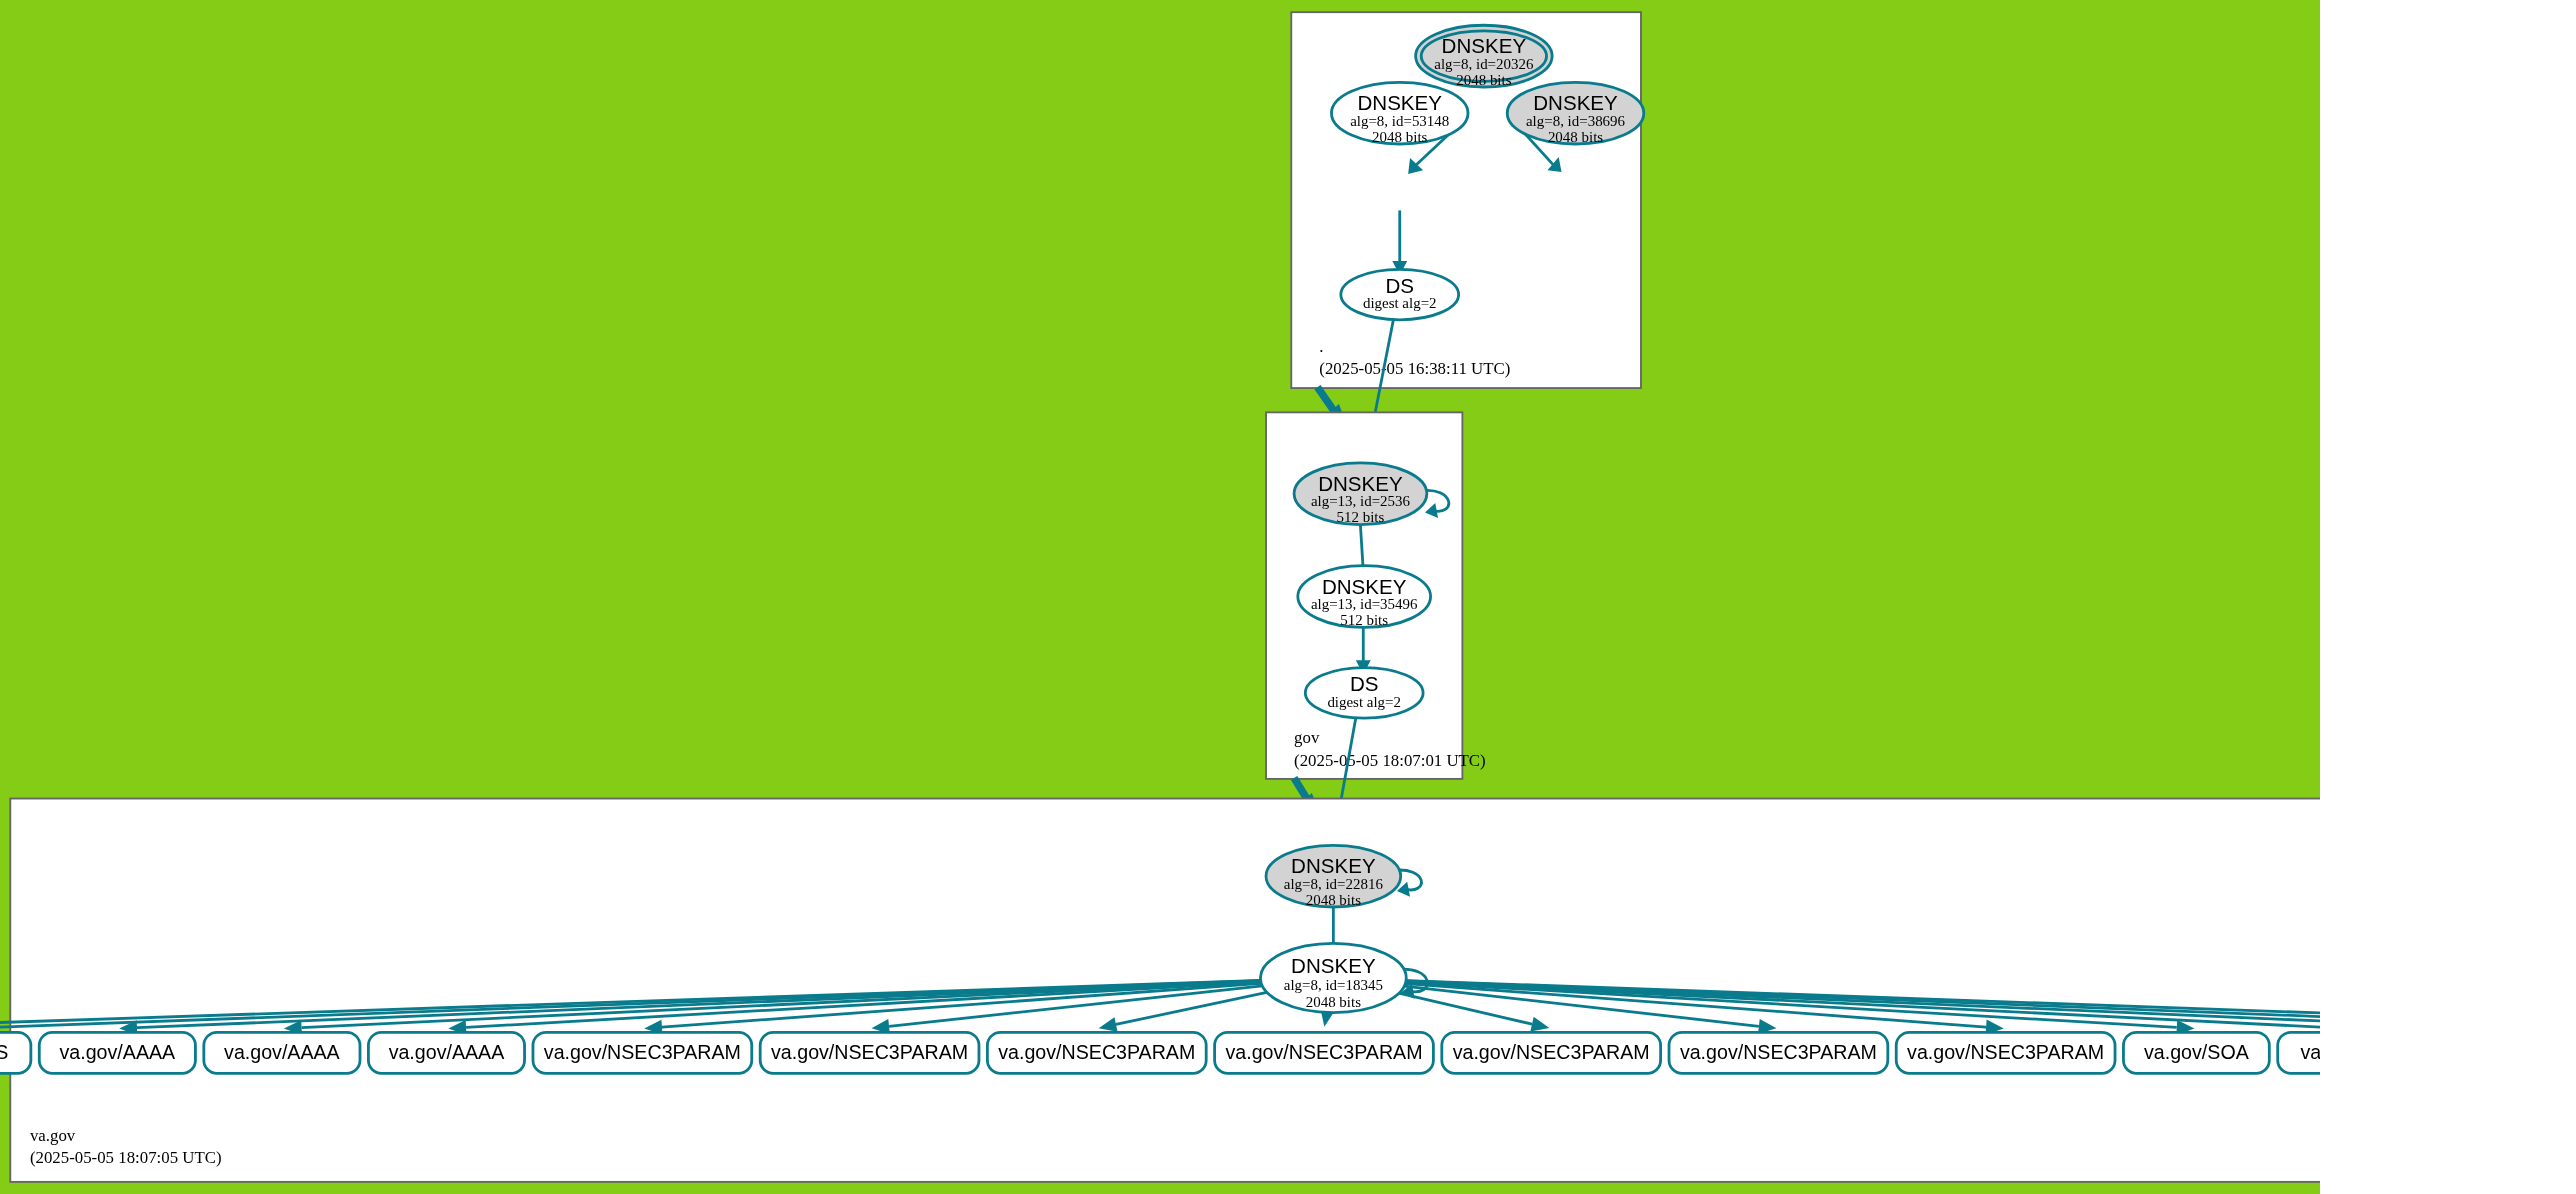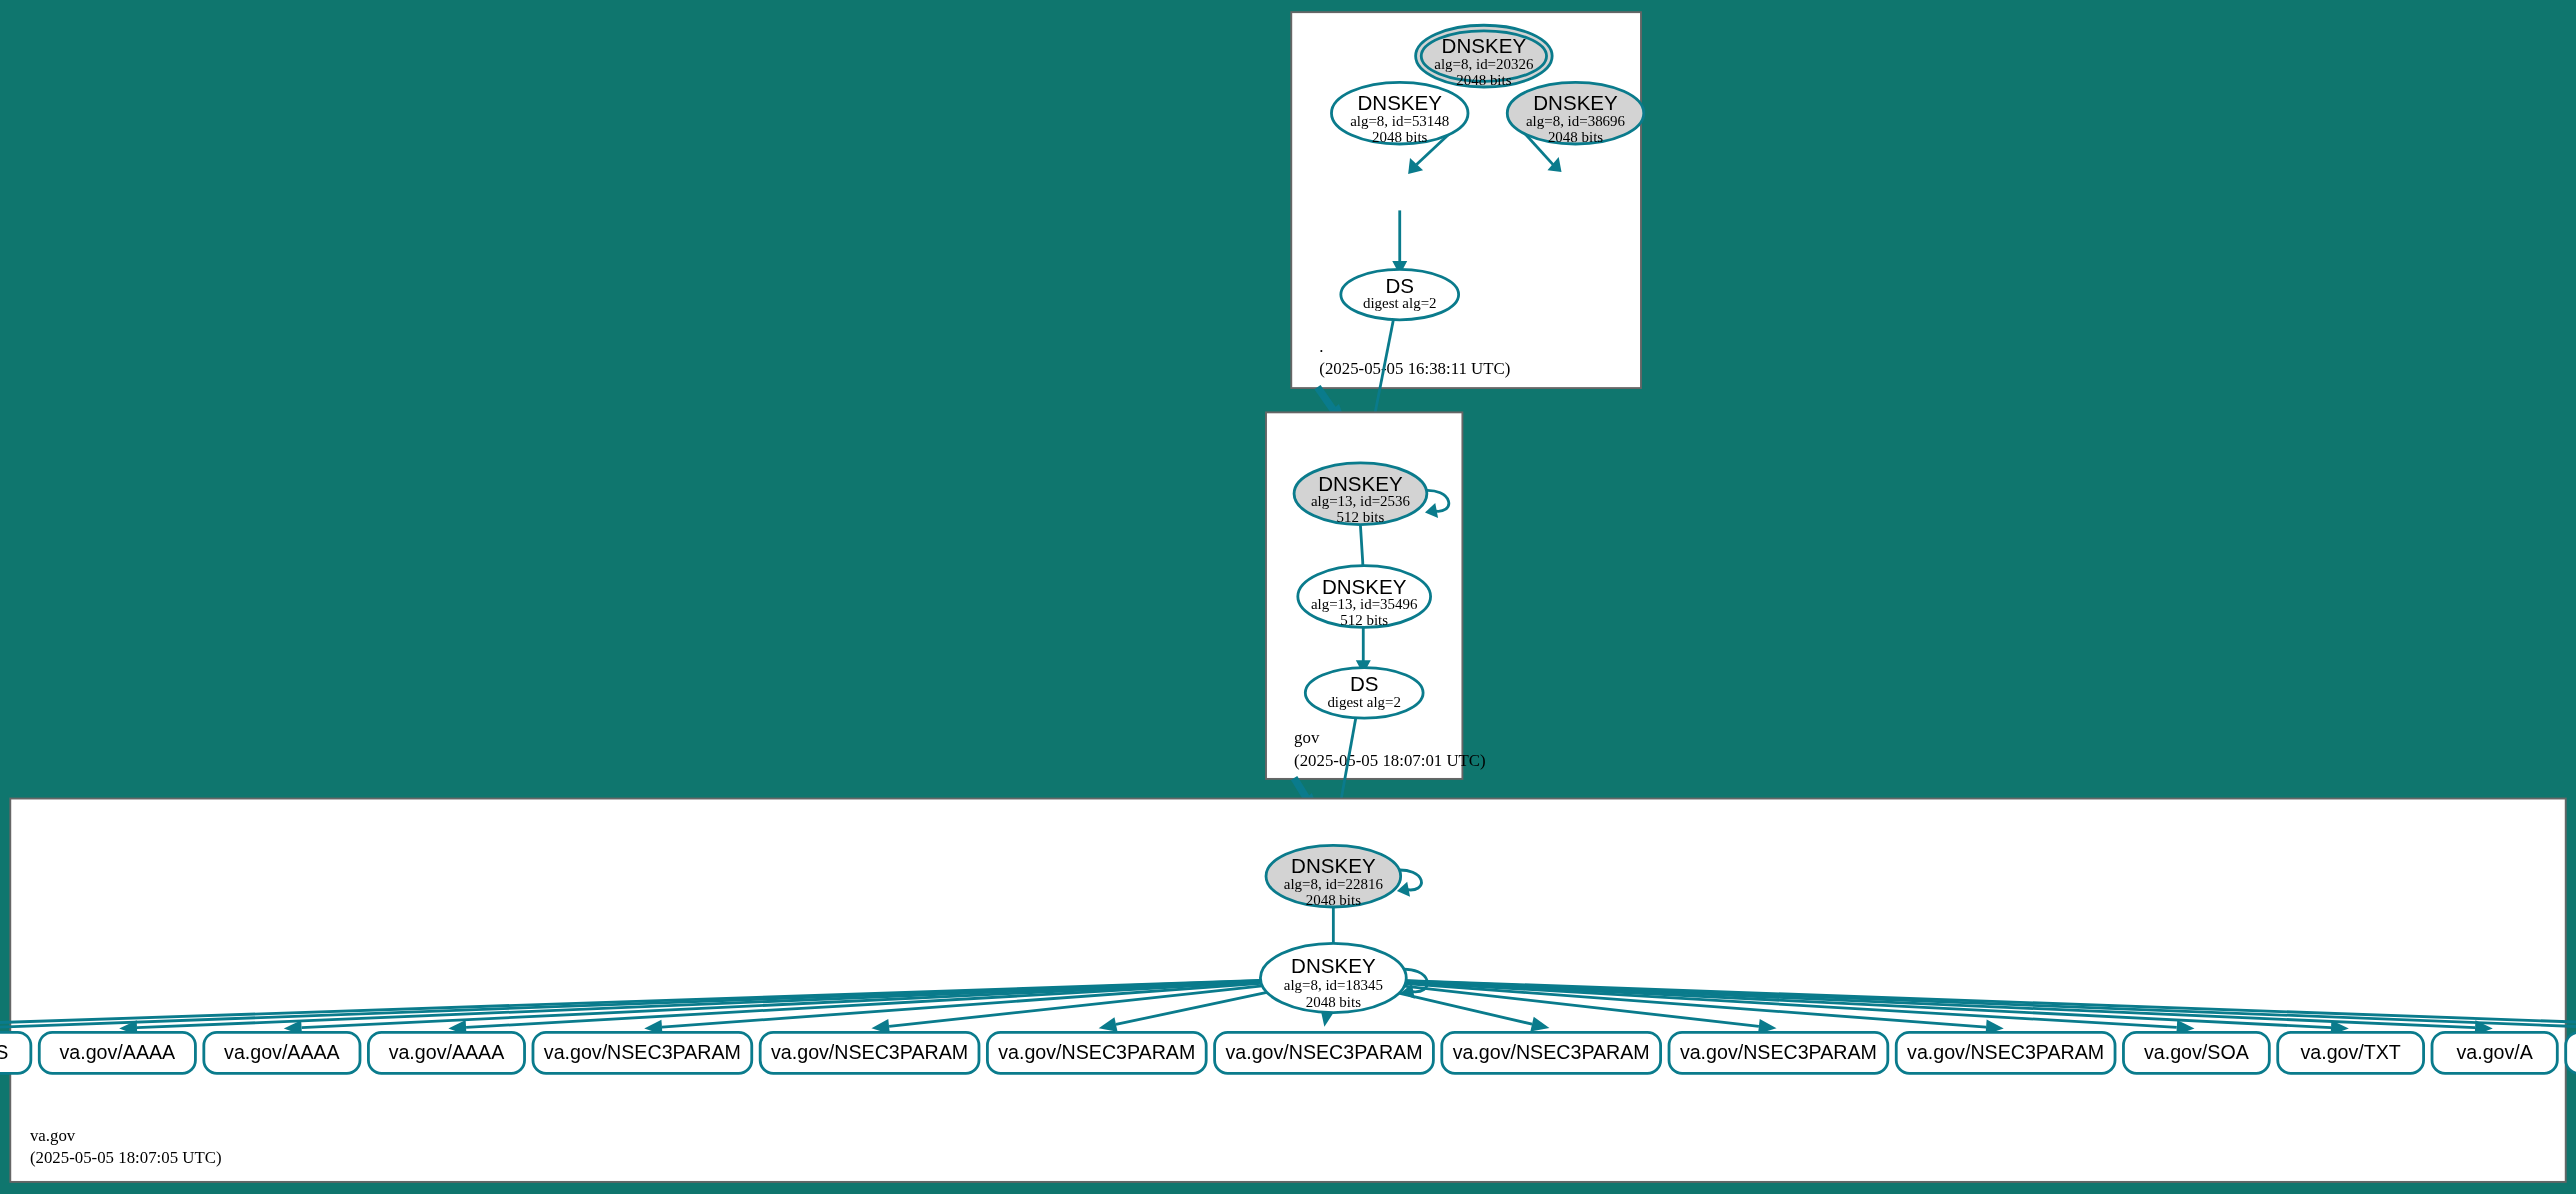--- a/index.html
+++ b/index.html
@@ -1,17 +1,17 @@
 <!DOCTYPE html>
 <html style="font-size:15px"><head>
 <meta charset="utf-8">
 <style>
   html,body{margin:0;padding:0;background:#ffffff;}
   body{font-family:"Liberation Sans", sans-serif;}
-  #stage{position:relative;width:2576px;height:1195px;overflow:hidden;background:#0f766e;}
+  #stage{position:relative;width:2320px;height:1195px;overflow:hidden;background:#84cc16;}
   svg#graph{position:absolute;left:0;top:0;width:2576px;height:1195px;display:block;}
   .zone-box{fill:#ffffff;stroke:#666666;stroke-width:2;}
   .node-ell{stroke:#0a7b8c;stroke-width:3;}
   .node-ell.fill-gray{fill:#d3d3d3;}
   .node-ell.fill-white{fill:#ffffff;}
   .rr-box{fill:#ffffff;stroke:#0a7b8c;stroke-width:3;}
   .edge{fill:none;stroke:#0a7b8c;stroke-width:3;}
   .edge-thick{fill:#0a7b8c;stroke:none;}
   .t-title{font-family:"Liberation Sans", sans-serif;font-size:22px;fill:#000;}
   .t-sub{font-family:"Liberation Serif", serif;font-size:16px;fill:#000;}

